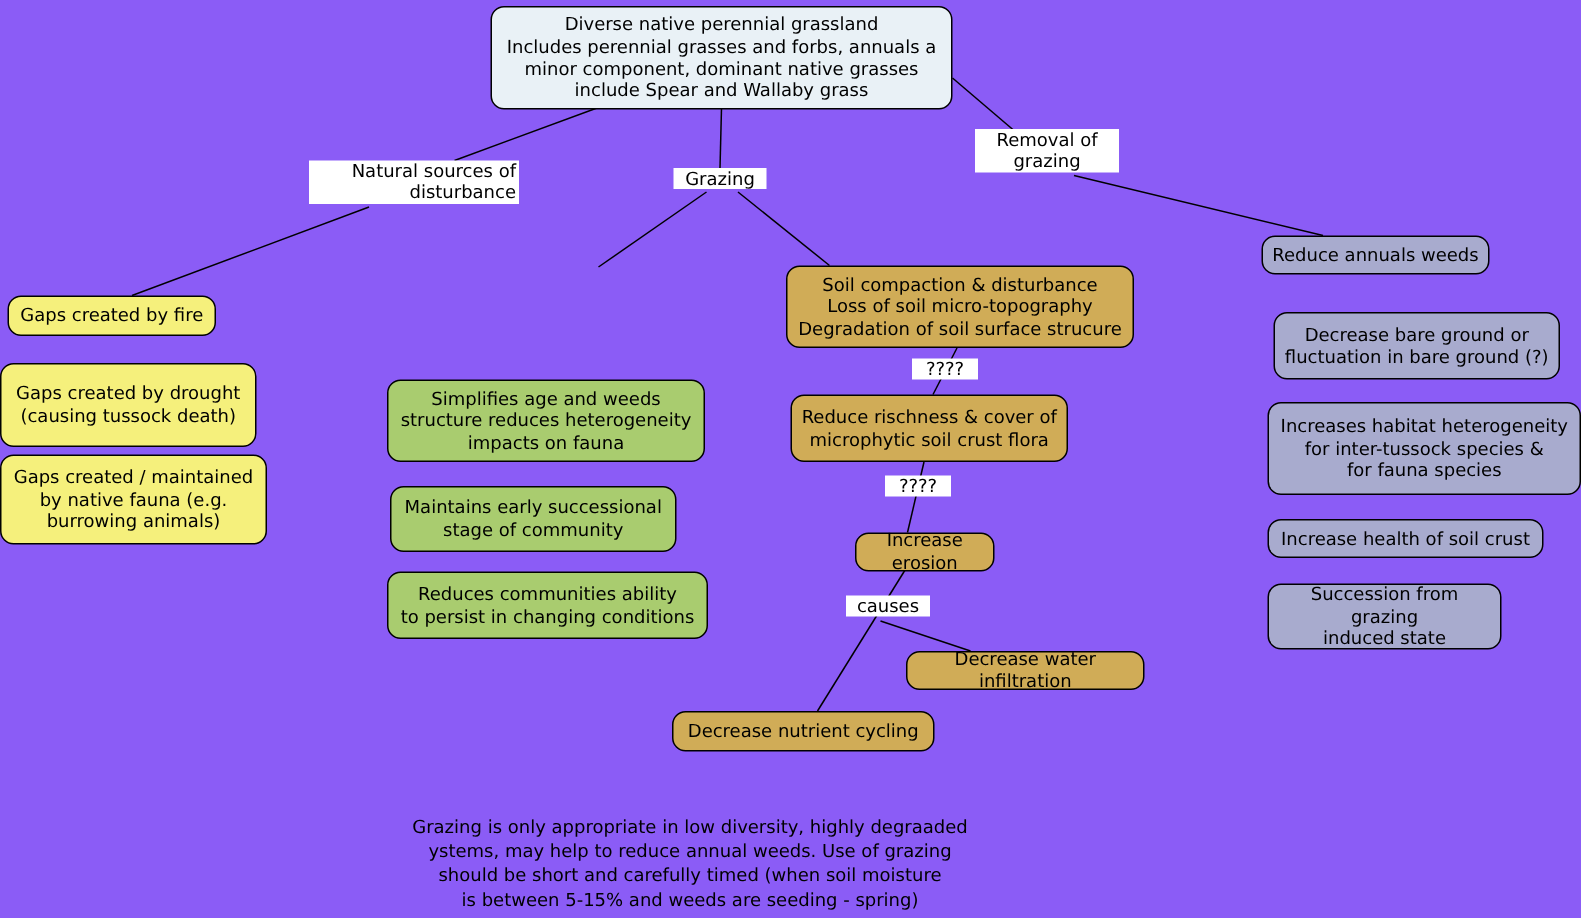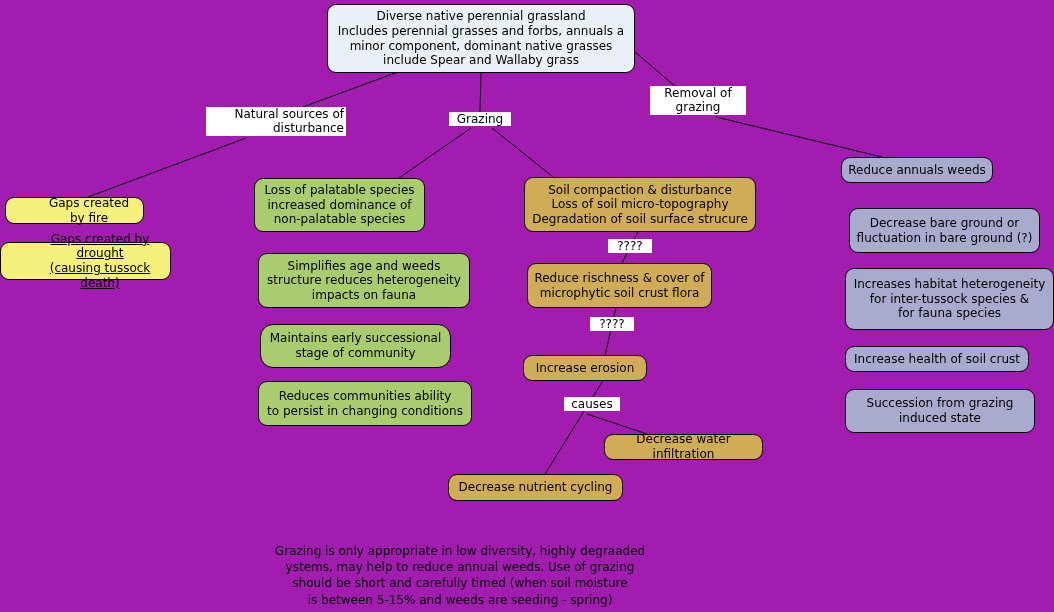--- a/index.html
+++ b/index.html
@@ -6,21 +6,21 @@
   html, body { margin: 0; padding: 0; }
   body {
     font-family: "DejaVu Sans", "Liberation Sans", sans-serif;
     background: #ffffff;
     color: #000;
   }
   #canvas {
     position: relative;
     width: 1054px;
     height: 612px;
-    background: #a21caf;
+    background: #8b5cf6;
     overflow: hidden;
   }
   svg.connectors {
     position: absolute;
     left: 0; top: 0;
     width: 1054px; height: 612px;
     z-index: 1;
   }
   svg.connectors line {
     stroke: var(--c-line, #000000);
@@ -34,21 +34,21 @@
     display: flex;
     align-items: center;
     justify-content: center;
     text-align: center;
     font-size: 12px;
     line-height: 1.22;
     white-space: pre-line;
     padding: 2px 6px;
   }
   .root-box    { background: var(--c-root_fill, #e9f1f6); }
-  .natural-box { background: var(--c-natural_fill, #f5f07c); padding-left: 35px; }
+  .natural-box { background: var(--c-natural_fill, #f5f07c); }
   .grazing-box { background: var(--c-grazing_fill, #a9cc6f); }
   .soil-box    { background: var(--c-soil_fill, #d0ac57); }
   .removal-box { background: var(--c-removal_fill, #a8abce); }
   .edge-label {
     position: absolute;
     z-index: 3;
     font-size: 12px;
     line-height: 1.2;
     text-align: center;
     white-space: pre-line;
@@ -91,51 +91,51 @@
   <div class="edge-label" style="left:206px; top:107px; width:140px;text-align:right;">Natural sources of
 disturbance</div>
   <div class="edge-label" style="left:449px; top:112px; width:62px;">Grazing</div>
   <div class="edge-label" style="left:650px; top:86px; width:96px;">Removal of
 grazing</div>
   <div class="edge-label" style="left:608px; top:239px; width:44px;">????</div>
   <div class="edge-label" style="left:590px; top:317px; width:44px;">????</div>
   <div class="edge-label" style="left:564px; top:397px; width:56px;">causes</div>
 
   <div class="box natural-box" style="left:5px; top:197px; width:139px; height:27px;">Gaps created by fire</div>
-  <div class="box natural-box" style="left:0px; top:242px; width:171px; height:38px;text-decoration:underline;">Gaps created by drought
+  <div class="box natural-box" style="left:0px; top:242px; width:171px; height:56px;">Gaps created by drought
 (causing tussock death)</div>
+  <div class="box natural-box" style="left:0px; top:303px; width:178px; height:60px;">Gaps created / maintained
+by native fauna (e.g.
+burrowing animals)</div>
 
-  <div class="box grazing-box" style="left:254px; top:178px; width:171px; height:54px;">Loss of palatable species
-increased dominance of
-non-palatable species</div>
   <div class="box grazing-box" style="left:258px; top:253px; width:212px; height:55px;">Simplifies age and weeds
 structure reduces heterogeneity
 impacts on fauna</div>
-  <div class="box grazing-box" style="left:260px; top:324px; width:191px; height:44px;border-radius:13px;">Maintains early successional
+  <div class="box grazing-box" style="left:260px; top:324px; width:191px; height:44px;">Maintains early successional
 stage of community</div>
   <div class="box grazing-box" style="left:258px; top:381px; width:214px; height:45px;">Reduces communities ability
 to persist in changing conditions</div>
 
   <div class="box soil-box" style="left:524px; top:177px; width:232px; height:55px;">Soil compaction &amp; disturbance
 Loss of soil micro-topography
 Degradation of soil surface strucure</div>
   <div class="box soil-box" style="left:527px; top:263px; width:185px; height:45px;">Reduce rischness &amp; cover of
 microphytic soil crust flora</div>
-  <div class="box soil-box" style="left:523px; top:355px; width:124px; height:26px;">Increase erosion</div>
+  <div class="box soil-box" style="left:570px; top:355px; width:93px; height:26px;">Increase erosion</div>
   <div class="box soil-box" style="left:604px; top:434px; width:159px; height:26px;">Decrease water infiltration</div>
   <div class="box soil-box" style="left:448px; top:474px; width:175px; height:27px;">Decrease nutrient cycling</div>
 
   <div class="box removal-box" style="left:841px; top:157px; width:152px; height:26px;">Reduce annuals weeds</div>
   <div class="box removal-box" style="left:849px; top:208px; width:191px; height:45px;">Decrease bare ground or
 fluctuation in bare ground (?)</div>
   <div class="box removal-box" style="left:845px; top:346px; width:184px; height:26px;">Increase health of soil crust</div>
   <div class="box removal-box" style="left:845px; top:268px; width:209px; height:62px;">Increases habitat heterogeneity
 for inter-tussock species &amp;
 for fauna species</div>
-  <div class="box removal-box" style="left:845px; top:389px; width:190px; height:44px;">Succession from grazing
+  <div class="box removal-box" style="left:845px; top:389px; width:156px; height:44px;">Succession from grazing
 induced state</div>
 
   <div class="footnote" style="left:240px; top:543px; width:440px;">Grazing is only appropriate in low diversity, highly degraaded
 ystems, may help to reduce annual weeds. Use of grazing
 should be short and carefully timed (when soil moisture
 is between 5-15% and weeds are seeding - spring)</div>
 
 </div>
 
 </body></html>

